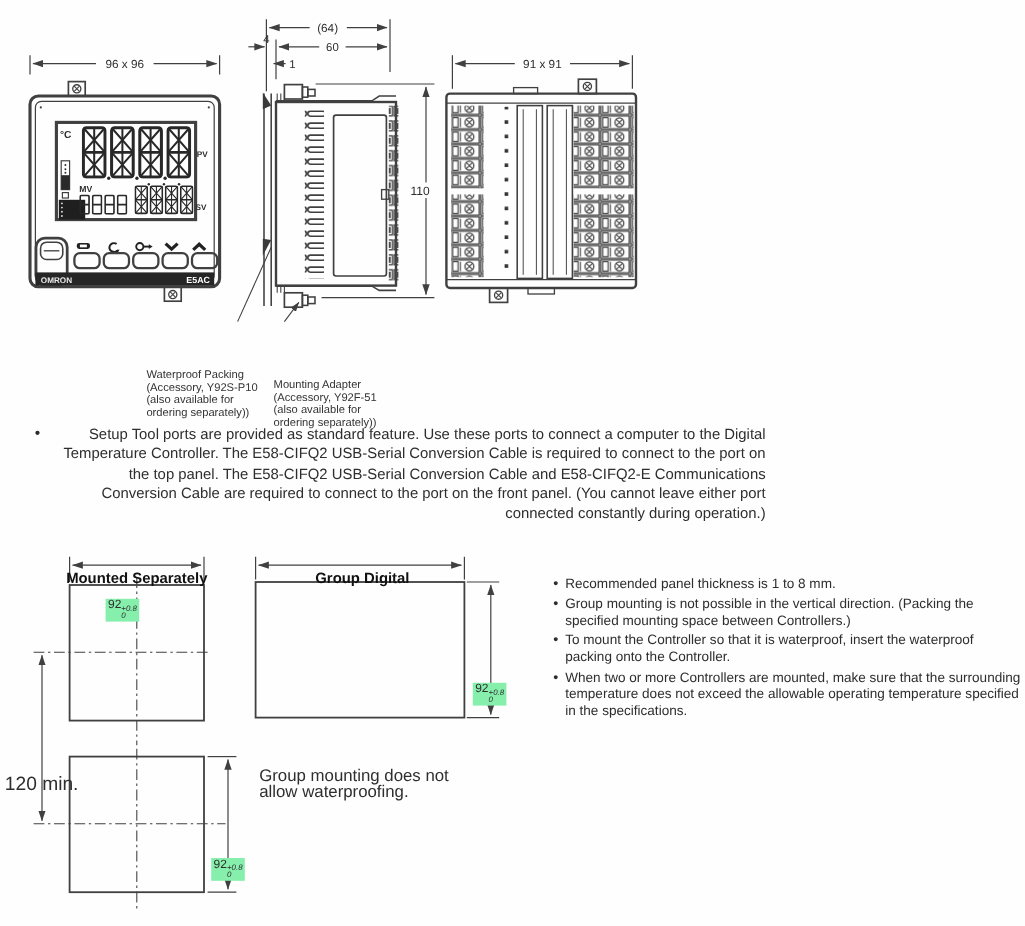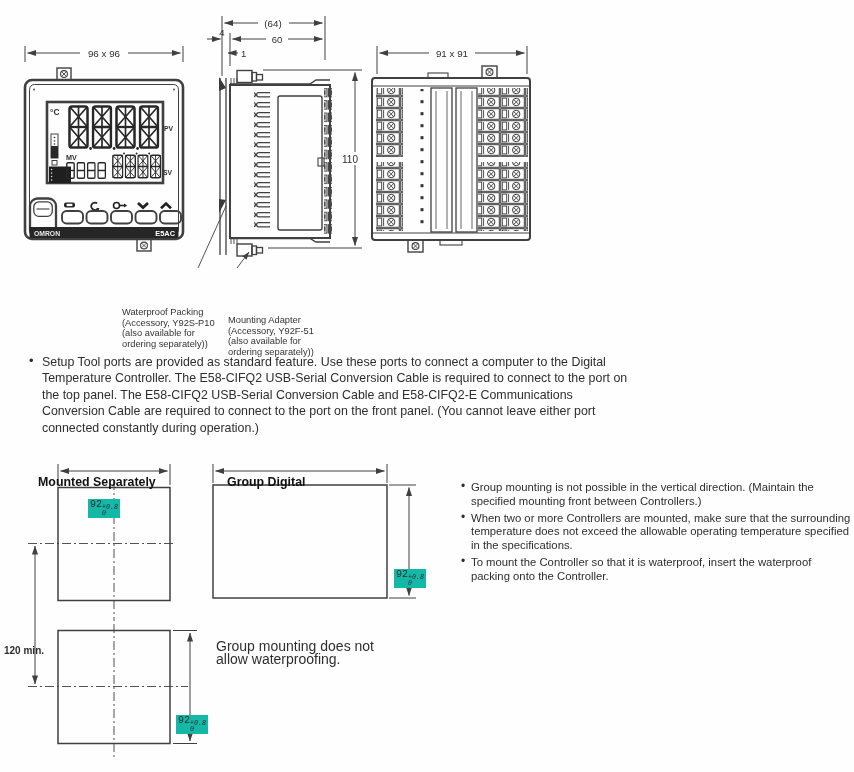--- a/index.html
+++ b/index.html
@@ -5,30 +5,30 @@
   html,body{margin:0;padding:0;background:#ffffff;}
   #page{position:relative;width:854px;height:772px;background:#fefefe;overflow:hidden;
         font-family:"Liberation Sans", sans-serif;color:#2e2e2e;}
   #art{position:absolute;left:0;top:0;}
   svg text{font-family:"Liberation Sans", sans-serif;fill:#2e2e2e;stroke:none;}
   .abs{position:absolute;margin-top:36px;}
   .callout{font-size:9.3px;line-height:10.6px;white-space:pre-line;color:#333;}
   .bullet{position:relative;padding-left:14px;}
   .bullet::before{content:"•";position:absolute;left:1px;top:-1px;font-size:13px;}
   .setup{font-size:12.4px;line-height:16.4px;width:596px;}
-  .sec-title{font-weight:bold;font-size:12.4px;color:#111;}
+  .sec-title{font-weight:bold;font-size:12.4px;text-align:center;color:#111;}
   .formula{font-size:10.4px;text-align:center;white-space:nowrap;}
   .tol{display:inline-flex;flex-direction:column;vertical-align:-2px;font-size:6.6px;
        line-height:6.4px;font-style:normal;text-align:left;}
-  .dimtxt{font-size:10px;background:#14b8a6;padding:0 2px;white-space:nowrap;font-family:Liberation Mono, monospace;}
+  .dimtxt{font-size:10px;background:#86efac;padding:0 2px;white-space:nowrap;}
   .caption{font-size:14px;line-height:13px;white-space:pre-line;}
   .notes{width:392px;font-size:11.3px;line-height:13.8px;}
   .notes .bullet{margin-bottom:3px;padding-left:11px;}
   .notes .bullet::before{font-size:12px;top:-1px;}
-  .lbl120{font-size:10px;font-weight:bold;}
+  .lbl120{font-size:16px;}
 </style>
 </head>
 <body>
 
 <div id="page">
 
 <svg id="art" width="854" height="772" viewBox="0 0 854 772">
   <defs>
     <marker id="ar" viewBox="0 0 10 10" refX="9.5" refY="5" markerWidth="9" markerHeight="9" orient="auto-start-reverse">
           <path d="M0,1.6 L10,5 L0,8.4 z" fill="#404040"></path>
@@ -285,21 +285,21 @@
 
 <div class="abs callout" style="left:122px;top:271px;">Waterproof Packing
 (Accessory, Y92S-P10
 (also available for
 ordering separately))</div>
 <div class="abs callout" style="left:228px;top:279px;">Mounting Adapter
 (Accessory, Y92F-51
 (also available for
 ordering separately))</div>
 
-<div class="abs setup bullet" style="left:28px;top:318px;">
+<div class="abs setup bullet" style="left:28px;top:318px;text-align:right;">
   <span>Setup Tool ports are provided as standard feature. Use these ports to connect a computer to the Digital Temperature Controller. The E58-CIFQ2 USB-Serial Conversion Cable is required to connect to the port on the top panel. The E58-CIFQ2 USB-Serial Conversion Cable and E58-CIFQ2-E Communications Conversion Cable are required to connect to the port on the front panel. (You cannot leave either port connected constantly during operation.)</span>
 </div>
 
 <div class="abs sec-title" style="left:38px;top:439px;width:152px;">Mounted Separately</div>
 <div class="abs sec-title" style="left:227px;top:439px;width:150px;">Group Digital</div>
 
 
 <div class="abs dimtxt" style="left:88px;top:463px;">
   <span>92</span><span class="tol">
         <i>+0.8</i>
@@ -318,18 +318,19 @@
         <i>0</i>
       </span>
 </div>
 
 <div class="abs lbl120" style="left:4px;top:609px;">120 min.</div>
 
 <div class="abs caption" style="left:216px;top:604px;">Group mounting does not
 allow waterproofing.</div>
 
 <div class="abs notes" style="left:460px;top:445px;">
-  <div class="bullet"><span>Group mounting is not possible in the vertical direction. (Maintain the specified mounting front between Controllers.)</span></div>
+  <div class="bullet"><span>Recommended panel thickness is 1 to 8 mm.</span></div>
+  <div class="bullet"><span>Group mounting is not possible in the vertical direction. (Packing the specified mounting space between Controllers.)</span></div>
+  <div class="bullet"><span>To mount the Controller so that it is waterproof, insert the waterproof packing onto the Controller.</span></div>
   <div class="bullet"><span>When two or more Controllers are mounted, make sure that the surrounding temperature does not exceed the allowable operating temperature specified in the specifications.</span></div>
-  <div class="bullet"><span>To mount the Controller so that it is waterproof, insert the waterproof packing onto the Controller.</span></div>
 </div>
 
 </div>
 
 </body></html>

